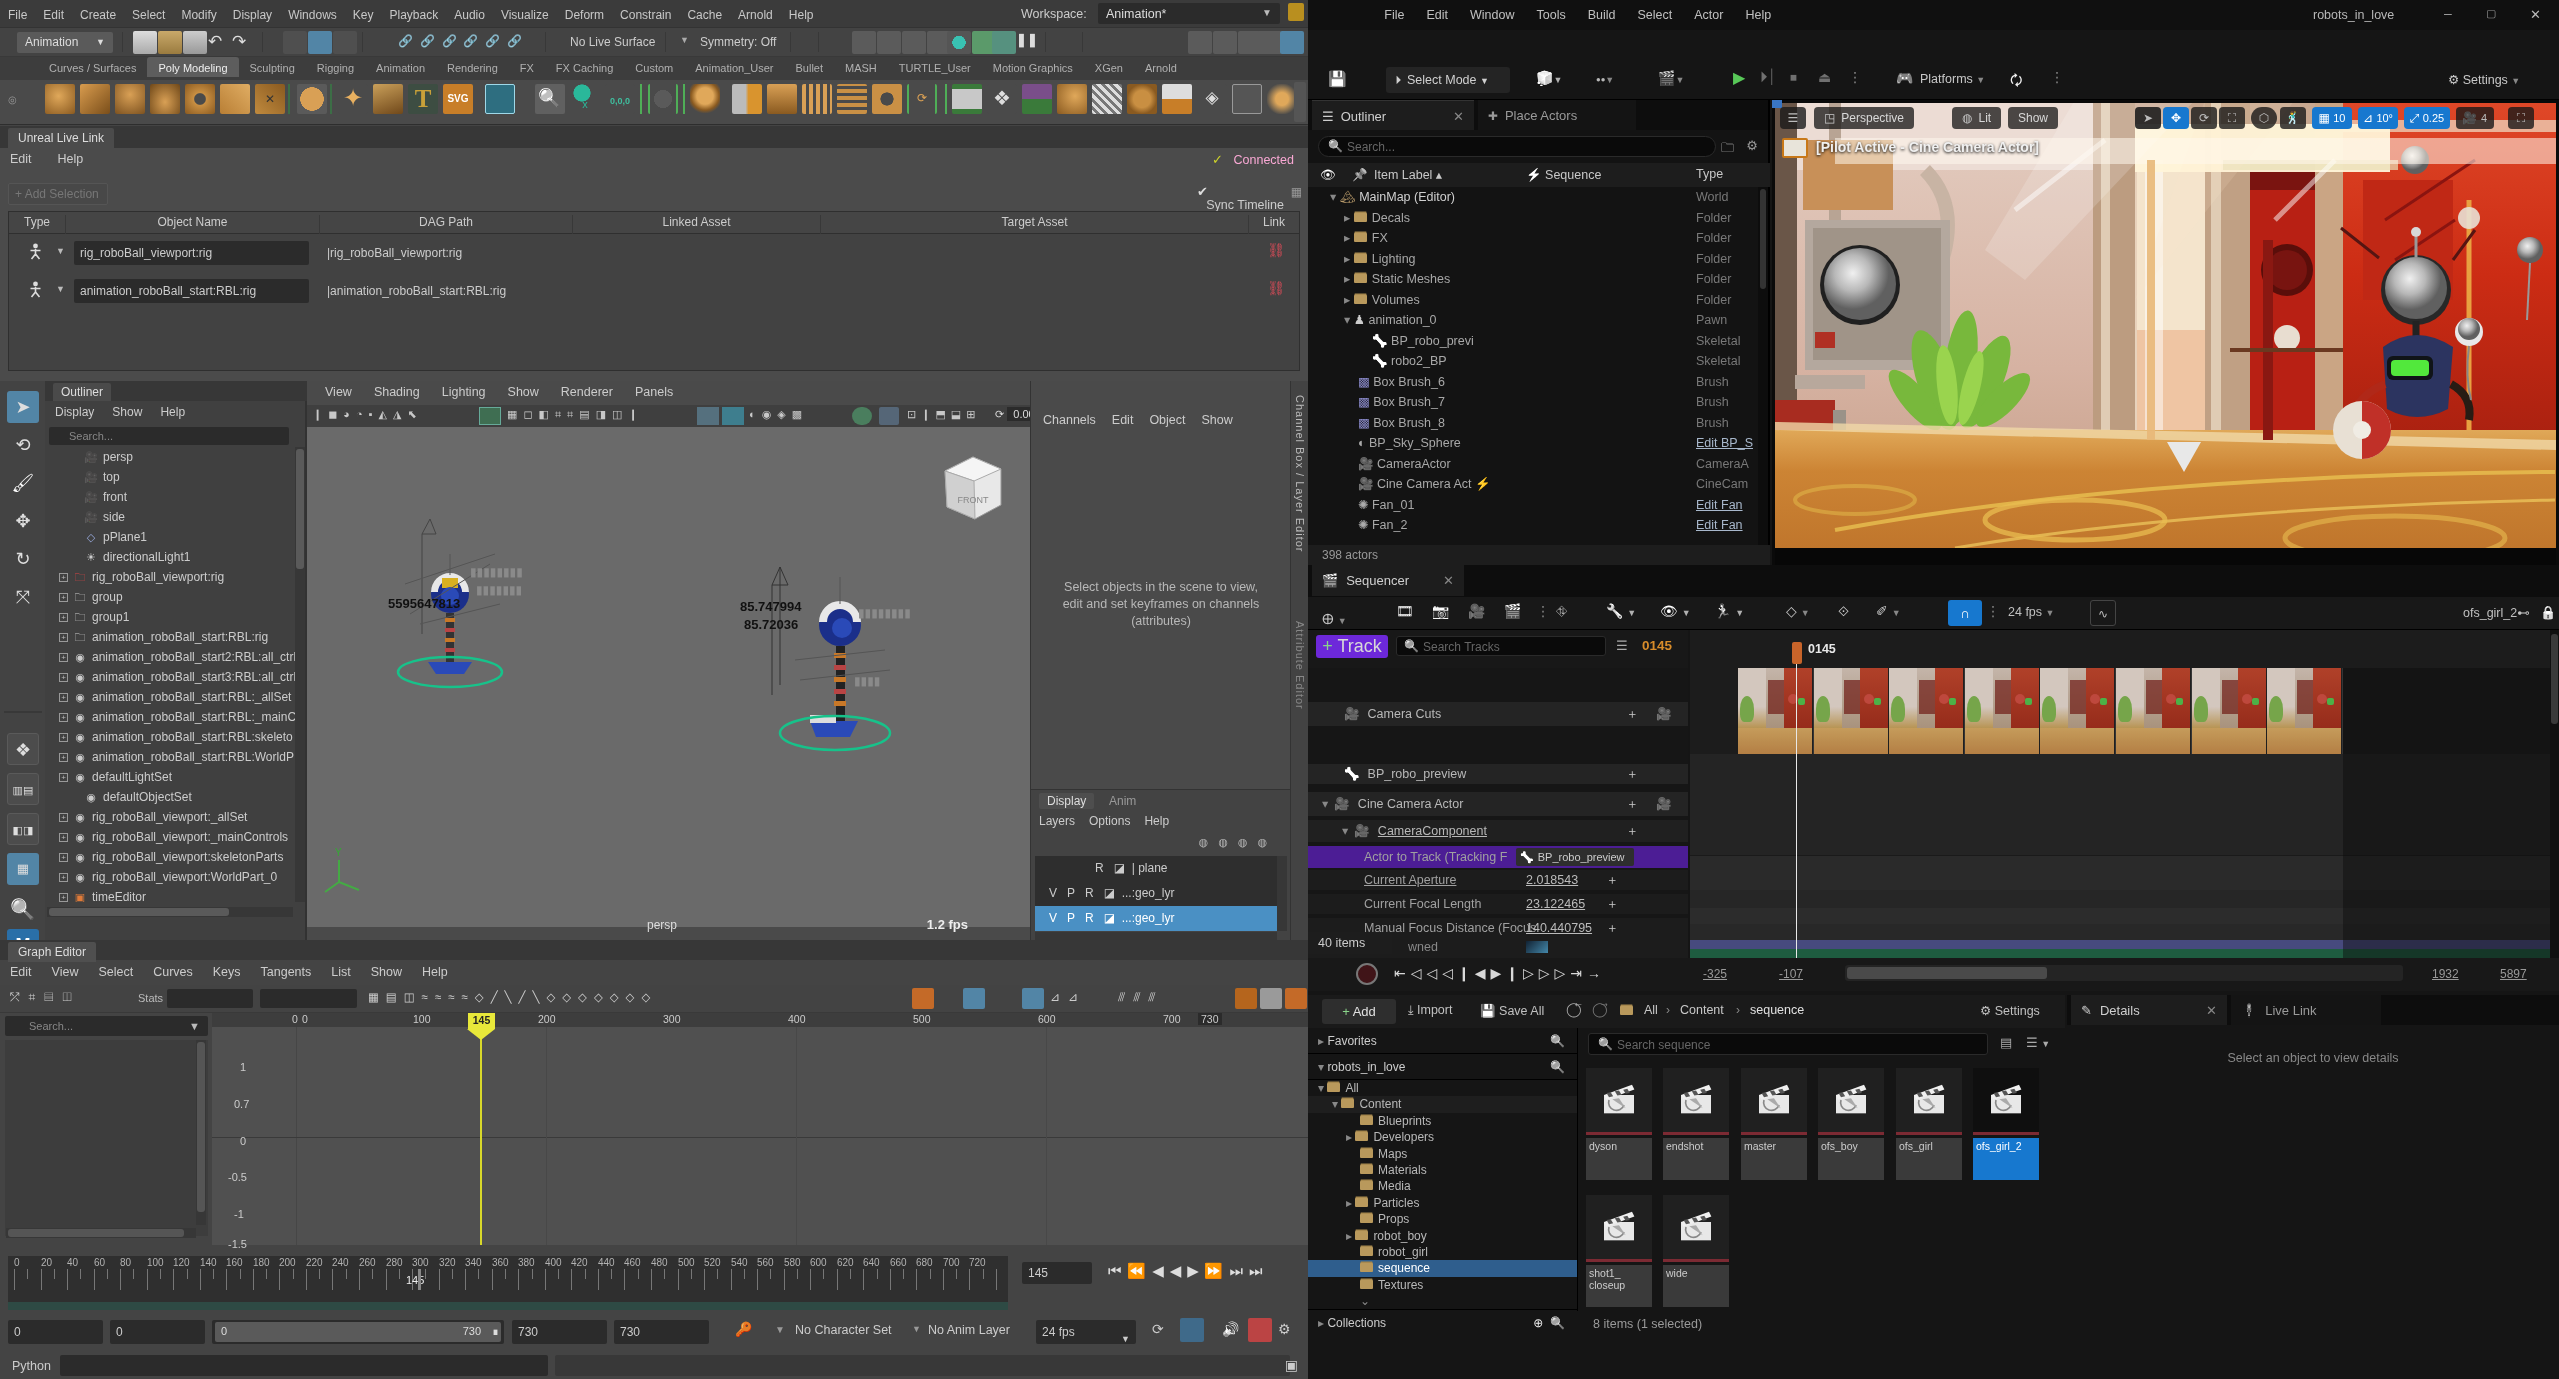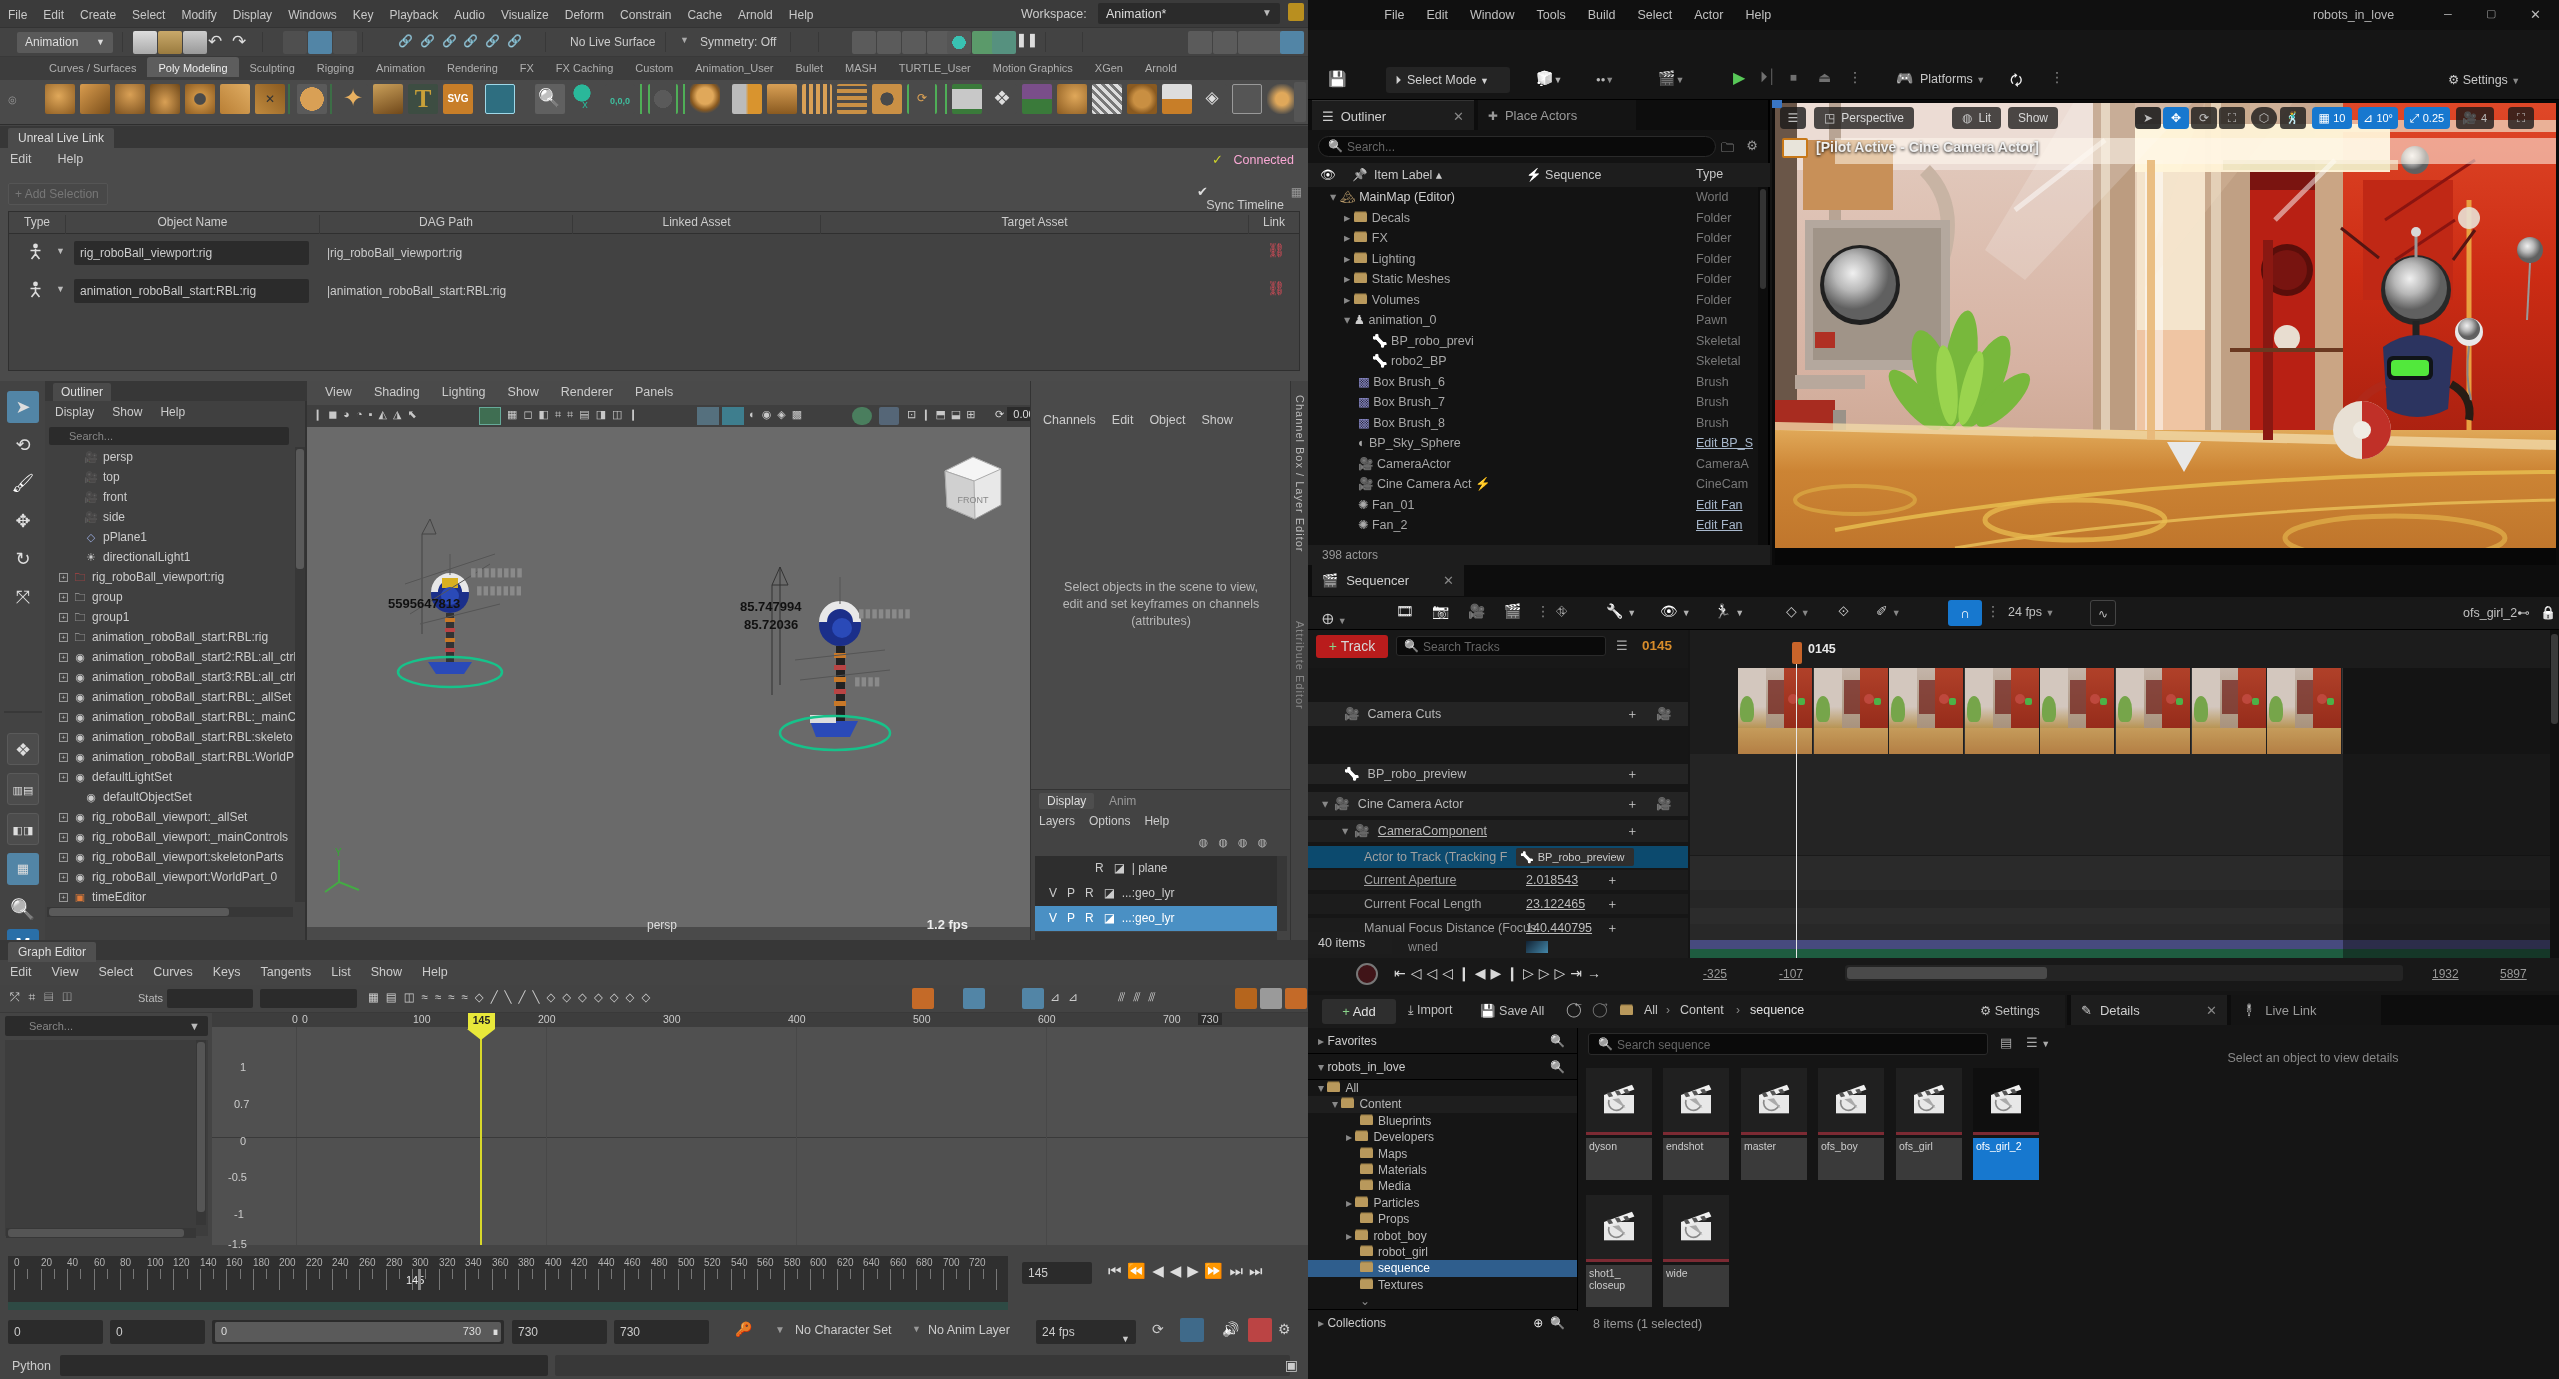--- a/index.html
+++ b/index.html
@@ -815,32 +815,32 @@
       <span class="sq-ti" style="left:530px">⟐</span>
       <span class="sq-ti" style="left:568px">✐ <span style="font-size:9px;color:#888">▼</span></span>
       <span class="abs" style="left:640px;top:3px;width:34px;height:26px;background:#1778cf;border-radius:3px;color:#fff;text-align:center;line-height:26px;font-size:14px">∩</span>
       <span class="sq-ti" style="left:678px;color:#888">⋮</span>
       <span class="abs" style="left:700px;top:8px;color:#c0c0c0;font-size:12.5px">24 fps <span style="font-size:9px;color:#888">▼</span></span>
       <span class="abs" style="left:782px;top:3px;width:26px;height:26px;border:1px solid #444;border-radius:3px;color:#bbb;text-align:center;line-height:26px">∿</span>
       <span class="abs" style="left:1155px;top:8px;color:#c0c0c0;font-size:12.5px">ofs_girl_2⊷</span>
       <span class="abs gico" style="left:1232px;top:8px;font-size:13px">🔒</span>
     </div>
     <div class="sq-trackbar">
-      <div class="abs" style="left:8px;top:5px;width:72px;height:23px;background:#b91c1c;border-radius:3px;color:#d8d8d8;font-size:14px;line-height:23px;text-align:center"><span style="color:#8ad48a">+</span> Track</div>
+      <div class="abs" style="left:8px;top:5px;width:72px;height:23px;background:#6d28d9;border-radius:3px;color:#d8d8d8;font-size:18px;line-height:23px;text-align:center"><span style="color:#8ad48a">+</span> Track</div>
       <div class="u-search" style="left:88px;top:6px;width:210px;height:20px;line-height:20px;border-radius:3px;padding-left:26px">Search Tracks</div>
       <span class="abs gico" style="left:96px;top:9px;font-size:12px">🔍</span>
       <span class="abs" style="left:308px;top:8px;color:#aaa;font-size:13px">☰</span>
       <span class="abs" style="left:334px;top:8px;color:#d88c2a;font-size:13.5px;font-weight:bold">0145</span>
     </div>
     <div class="sq-left">
       <div class="sq-row" style="top:34px;background:#242424"><span class="gico" style="margin-left:36px;margin-right:8px">🎥</span>Camera Cuts<span class="abs" style="left:318px;color:#ccc">＋</span><span class="abs gico" style="left:348px">🎥</span></div>
       <div class="sq-row" style="top:96px;height:20px;background:#242424;line-height:20px"><span class="gico" style="margin-left:36px;margin-right:8px">🦴</span>BP_robo_preview<span class="abs" style="left:318px;color:#ccc">＋</span></div>
       <div class="sq-row" style="top:124px;background:#242424"><span style="margin-left:14px;color:#888">▾</span><span class="gico" style="margin-left:6px;margin-right:8px">🎥</span>Cine Camera Actor<span class="abs" style="left:318px;color:#ccc">＋</span><span class="abs gico" style="left:348px">🎥</span></div>
       <div class="sq-row" style="top:152px;height:22px;background:#202020;line-height:22px"><span style="margin-left:34px;color:#888">▾</span><span class="gico" style="margin-left:6px;margin-right:8px">🎥</span><span style="text-decoration:underline">CameraComponent</span><span class="abs" style="left:318px;color:#ccc">＋</span></div>
-      <div class="sq-row" style="top:178px;height:22px;background:#0c4a6e;line-height:22px;color:#a0a0a0"><span style="margin-left:56px">Actor to Track (Tracking F</span>
+      <div class="sq-row" style="top:178px;height:22px;background:#4c1d95;line-height:22px;color:#a0a0a0"><span style="margin-left:56px">Actor to Track (Tracking F</span>
         <span class="abs" style="left:208px;top:2px;width:118px;height:18px;background:#2e2e2e;border-radius:2px;color:#ccc;font-size:11px;line-height:18px"><span class="gico" style="margin:0 4px">🦴</span>BP_robo_preview <span style="font-size:8px">▼</span></span>
       </div>
       <div class="sq-row" style="top:202px;height:20px;background:#1c1c1c;line-height:20px;color:#a0a0a0"><span style="margin-left:56px;text-decoration:underline">Current Aperture</span><span class="abs" style="left:218px;text-decoration:underline;color:#bbb">2.018543</span><span class="abs" style="left:298px;color:#ccc">＋</span></div>
       <div class="sq-row" style="top:226px;height:20px;background:#1c1c1c;line-height:20px;color:#a0a0a0"><span style="margin-left:56px">Current Focal Length</span><span class="abs" style="left:218px;text-decoration:underline;color:#bbb">23.122465</span><span class="abs" style="left:298px;color:#ccc">＋</span></div>
       <div class="sq-row" style="top:250px;height:20px;background:#1c1c1c;line-height:20px;color:#a0a0a0"><span style="margin-left:56px">Manual Focus Distance (Focus</span><span class="abs" style="left:218px;text-decoration:underline;color:#bbb">140.440795</span><span class="abs" style="left:298px;color:#ccc">＋</span></div>
       <div class="sq-row" style="top:268px;height:22px;background:#1c1c1c;line-height:22px;color:#888"><span style="margin-left:100px">wned</span><span class="abs" style="left:218px;top:5px;width:22px;height:12px;background:linear-gradient(135deg,#123,#48a)"></span></div>
       <div class="abs" style="left:0;top:264px;width:84px;height:22px;background:#1d1d1d;color:#ccc;font-size:12.5px;line-height:22px;padding-left:10px">40 items</div>
     </div>
     <div class="sq-right" id="sqright">
       <div class="abs" style="left:48px;top:38px;width:605px;height:86px;background:#3a3a3a;overflow:hidden;filter:saturate(.8) brightness(.92)" id="thumbstrip">

